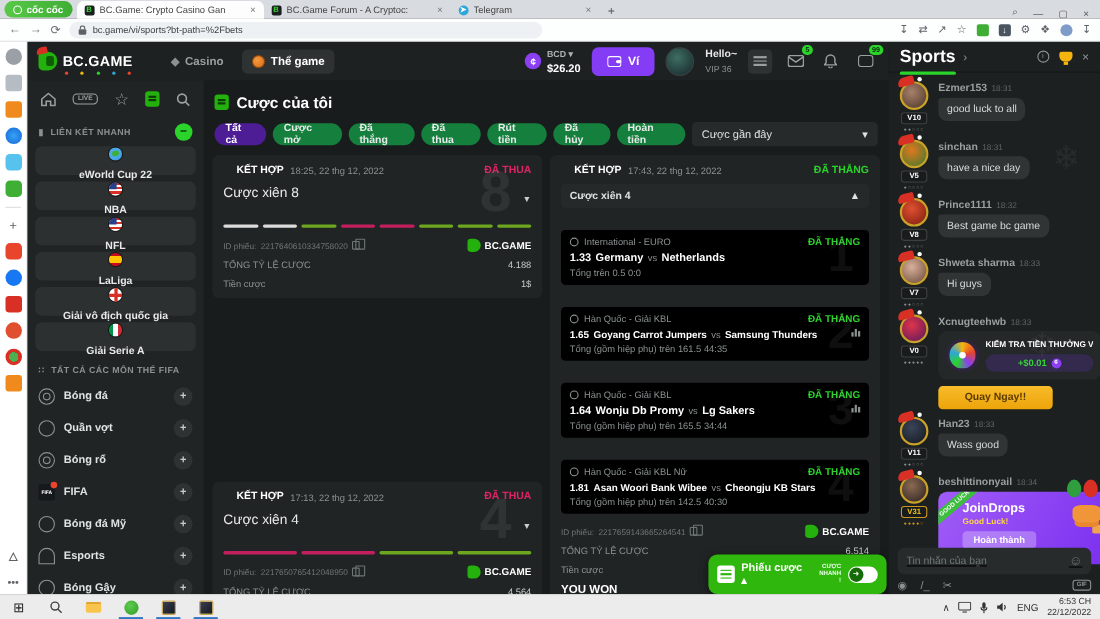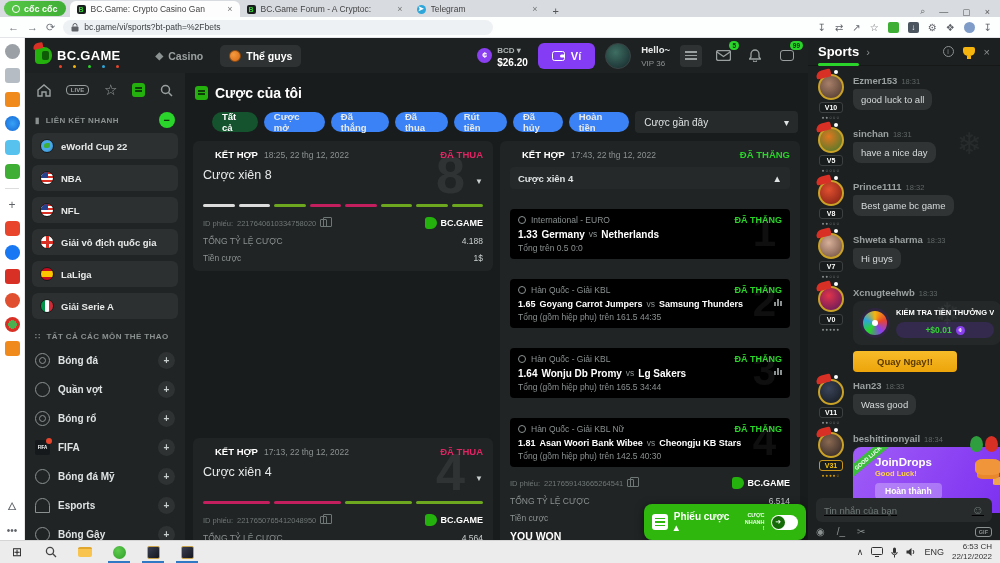--- a/index.html
+++ b/index.html
@@ -63,21 +63,21 @@
 
   
   .sidebar { left:25px; top:73px; width:160px; height:467px; background:#212424; overflow:hidden; }
   .side-icons { display:flex; align-items:center; justify-content:space-between; padding:8px 12px 6px; }
   .sic { color:#9aa0a0; font-size:12px; }
   .live-pill { border:1.5px solid #9aa0a0; border-radius:4px; color:#9aa0a0; font-size:6px; font-weight:bold; padding:1px 4px; }
   .doc-g { width:13px; height:14px; background:#24b10e; border-radius:3px; position:relative; }
   .doc-g::after { content:""; position:absolute; left:3px; top:4px; right:3px; height:1.5px; background:#0e3d07; box-shadow:0 3px 0 #0e3d07; }
   .sec-h { display:flex; align-items:center; gap:6px; color:#8b9191; font-size:8px; font-weight:bold; letter-spacing:.4px; padding:7px 10px 5px; }
   .minus-btn { margin-left:auto; width:16px; height:16px; border-radius:50%; background:#2ad42a; color:#0c2b0c; font-weight:bold; font-size:11px; display:flex; align-items:center; justify-content:center; }
-  .qitem { margin:0 7px 6px; height:26px; background:#2d3030; border-radius:6px; display:flex; align-items:center; gap:7px; padding:0 8px; color:#e8eaea; font-size:9.5px; font-weight:bold; }
+  .qitem { margin:0 7px 6px; height:26px; background:#2d3030; border-radius:6px; display:flex; align-items:center; gap:7px; padding:0 8px; color:#e8eaea; font-size:9.5px; font-weight:bold;flex-direction:column; }
   .flag { width:14px; height:14px; border-radius:50%; flex:none; border:1px solid #1a1c1c; }
   .f-globe { background:radial-gradient(circle at 35% 35%, #4aa9e8 55%, #2a7ec2); position:relative; }
   .f-globe::after { content:""; position:absolute; left:3px; top:3px; width:6px; height:5px; background:#3fae35; border-radius:50% 20% 50% 30%; }
   .f-usa { background:repeating-linear-gradient(#d93025 0 2px,#fff 2px 4px); position:relative; }
   .f-usa::after { content:""; position:absolute; left:0; top:0; width:7px; height:6px; background:#27408b; border-radius:6px 0 0 0; }
   .f-eng { background:#fff; position:relative; }
   .f-eng::before { content:""; position:absolute; left:5px; top:0; width:3px; height:100%; background:#d93025; }
   .f-eng::after { content:""; position:absolute; left:0; top:5px; width:100%; height:3px; background:#d93025; }
   .f-esp { background:linear-gradient(#c60b1e 25%, #ffc400 25% 75%, #c60b1e 75%); }
   .f-ita { background:linear-gradient(90deg,#009246 33%, #fff 33% 66%, #ce2b37 66%); }
@@ -85,22 +85,22 @@
   .sprow .plus { margin-left:auto; width:17px; height:17px; border-radius:50%; background:#2e3232; color:#c9cfcf; display:flex; align-items:center; justify-content:center; font-size:10px; }
   .spico { width:15px; height:15px; border:1.5px solid #8b9191; border-radius:50%; flex:none; position:relative; }
   .spico.ball::after { content:""; position:absolute; inset:3px; border:1px solid #8b9191; border-radius:50%; }
   .fifa-ico { width:15px; height:15px; background:#15191c; color:#fff; font-size:4.5px; font-weight:bold; display:flex; align-items:center; justify-content:center; border-radius:2px; position:relative; flex:none; }
   .fifa-ico::after { content:""; position:absolute; right:-2px; top:-2px; width:6px; height:6px; background:#e8452c; border-radius:50%; }
 
   
   .main { left:185px; top:73px; width:623px; height:467px; overflow:hidden; }
   .main-h { display:flex; align-items:center; gap:7px; padding:12px 10px 8px; color:#fff; font-size:14px; font-weight:bold; }
   .filters { display:flex; align-items:center; gap:6px; padding:2px 10px 8px; }
-  .pill { height:20px; border-radius:10px; background:#3b82f6; color:#e8eaea; font-size:9.5px; font-weight:bold; display:flex; align-items:center; padding:0 10px; }
-  .pill.active { background:#14532d; color:#fff;margin-left:17px; }
+  .pill { height:20px; border-radius:10px; background:#15803d; color:#e8eaea; font-size:9.5px; font-weight:bold; display:flex; align-items:center; padding:0 10px; }
+  .pill.active { background:#4c1d95; color:#fff; }
   .sortbox { margin-left:auto; width:172px; height:22px; background:#272a2a; border-radius:4px; display:flex; align-items:center; justify-content:space-between; padding:0 9px; color:#dfe3e3; font-size:10px; }
   .cards { display:flex; gap:7px; padding:0 8px; height:410px; overflow:hidden; }
   .col { width:304px; display:flex; flex-direction:column; }
   .card { background:#212424; border-radius:6px; padding:8px 10px; position:relative; }
   .c-head { display:flex; align-items:center; gap:6px;margin-left:12px; }
   .c-combo { color:#fff; font-size:9.5px; font-weight:bold; }
   .c-time { color:#8b9191; font-size:8.5px; }
   .c-status { margin-left:auto; font-size:9.5px; font-weight:bold; }
   .lost { color:#e02463; } .won { color:#2ad42a; }
   .c-title { color:#e8eaea; font-size:12.5px; margin-top:8px; height:34px; }
@@ -134,21 +134,21 @@
   .bs-ico { width:16px; height:16px; background:#fff; border-radius:3px; display:flex; flex-direction:column; justify-content:center; gap:2px; padding:0 3px; }
   .bs-ico i { height:1.5px; background:#2fb70d; display:block; }
   .bs-label { color:#fff; font-size:10px; font-weight:bold; }
   .bs-quick { margin-left:auto; text-align:right; color:#eaffea; font-size:5.5px; font-weight:bold; line-height:1.2; }
   .toggle { width:28px; height:15px; background:#fff; border-radius:8px; position:relative; }
   .toggle::after { content:"➜"; position:absolute; left:1px; top:1px; width:13px; height:13px; background:#156b05; border-radius:50%; color:#fff; font-size:7px; display:flex; align-items:center; justify-content:center; }
 
   
   .chat { left:808px; top:38px; width:192px; height:502px; background:#1d2020; overflow:hidden; }
   .chat-h { height:28px; display:flex; align-items:center; gap:7px; padding:0 10px; border-bottom:1px solid #161818; }
-  .chat-tab { color:#fff; font-size:13px; font-weight:bold; position:relative; }
+  .chat-tab { color:#fff; font-size:16px; font-weight:bold; position:relative; }
   .chat-tab::after { content:""; position:absolute; left:0; bottom:-7px; width:100%; height:3px; background:#2ad42a; border-radius:2px; }
   .chat-h .chev { color:#8b9191; font-size:11px; }
   .chat-h .hr-ics { margin-left:auto; display:flex; align-items:center; gap:9px; }
   .info-c { width:11px; height:11px; border:1px solid #8b9191; border-radius:50%; color:#8b9191; font-size:7px; display:flex; align-items:center; justify-content:center; }
   .trophy { width:12px; height:9px; background:#f5b50e; border-radius:2px 2px 5px 5px; position:relative; }
   .trophy::after { content:""; position:absolute; left:4px; bottom:-3px; width:4px; height:3px; background:#f5b50e; }
   .closex { color:#8b9191; font-size:11px; }
   .msgs { padding:8px 8px 0; display:flex; flex-direction:column; gap:7px; position:relative; }
   .snow { position:absolute; color:rgba(255,255,255,.05); font-size:30px; }
   .msg { display:flex; gap:7px; }
@@ -294,21 +294,21 @@
         <i style="background:#e8452c"></i>
       </span>
   </div>
   <div style="width:10px"></div>
   <div class="navitem">
       <span class="diam">◆</span>
       <span>Casino</span>
     </div>
   <div class="navitem active">
       <span class="bball"></span>
-      <span>Thể guys</span>
+      <span>Thể game</span>
     </div>
   <div class="nav-right">
     <div class="cur">
       <span class="coin">¢</span>
       <span class="curtxt"><span class="cc"><span>BCD</span> ▾</span><br><span class="amt">$26.20</span></span>
     </div>
     <button class="vi-btn">
       <svg width="13" height="10" viewBox="0 0 13 10">
           <rect x="0.5" y="0.5" width="12" height="9" rx="2" fill="none" stroke="#fff"></rect>
           <rect x="8" y="3.5" width="5" height="3" rx="1.5" fill="#fff"></rect>
@@ -369,34 +369,34 @@
     </div>
   <div class="qitem">
       <span class="flag f-usa"></span>
       <span>NBA</span>
     </div>
   <div class="qitem">
       <span class="flag f-usa"></span>
       <span>NFL</span>
     </div>
   <div class="qitem">
+      <span class="flag f-esp"></span>
+      <span>LaLiga</span>
+    </div>
+  <div class="qitem">
       <span class="flag f-eng"></span>
       <span>Giải vô địch quốc gia</span>
-    </div>
-  <div class="qitem">
-      <span class="flag f-esp"></span>
-      <span>LaLiga</span>
     </div>
   <div class="qitem">
       <span class="flag f-ita"></span>
       <span>Giải Serie A</span>
     </div>
   <div class="sec-h">
       <span>∷</span>
-      <span>TẤT CẢ CÁC MÔN THỂ THAO</span>
+      <span>TẤT CẢ CÁC MÔN THỂ FIFA</span>
     </div>
   <div class="sprow">
       <span class="spico ball"></span>
       <span>Bóng đá</span>
       <span class="plus">+</span>
     </div>
   <div class="sprow">
       <span class="spico"></span>
       <span>Quần vợt</span>
       <span class="plus">+</span>

